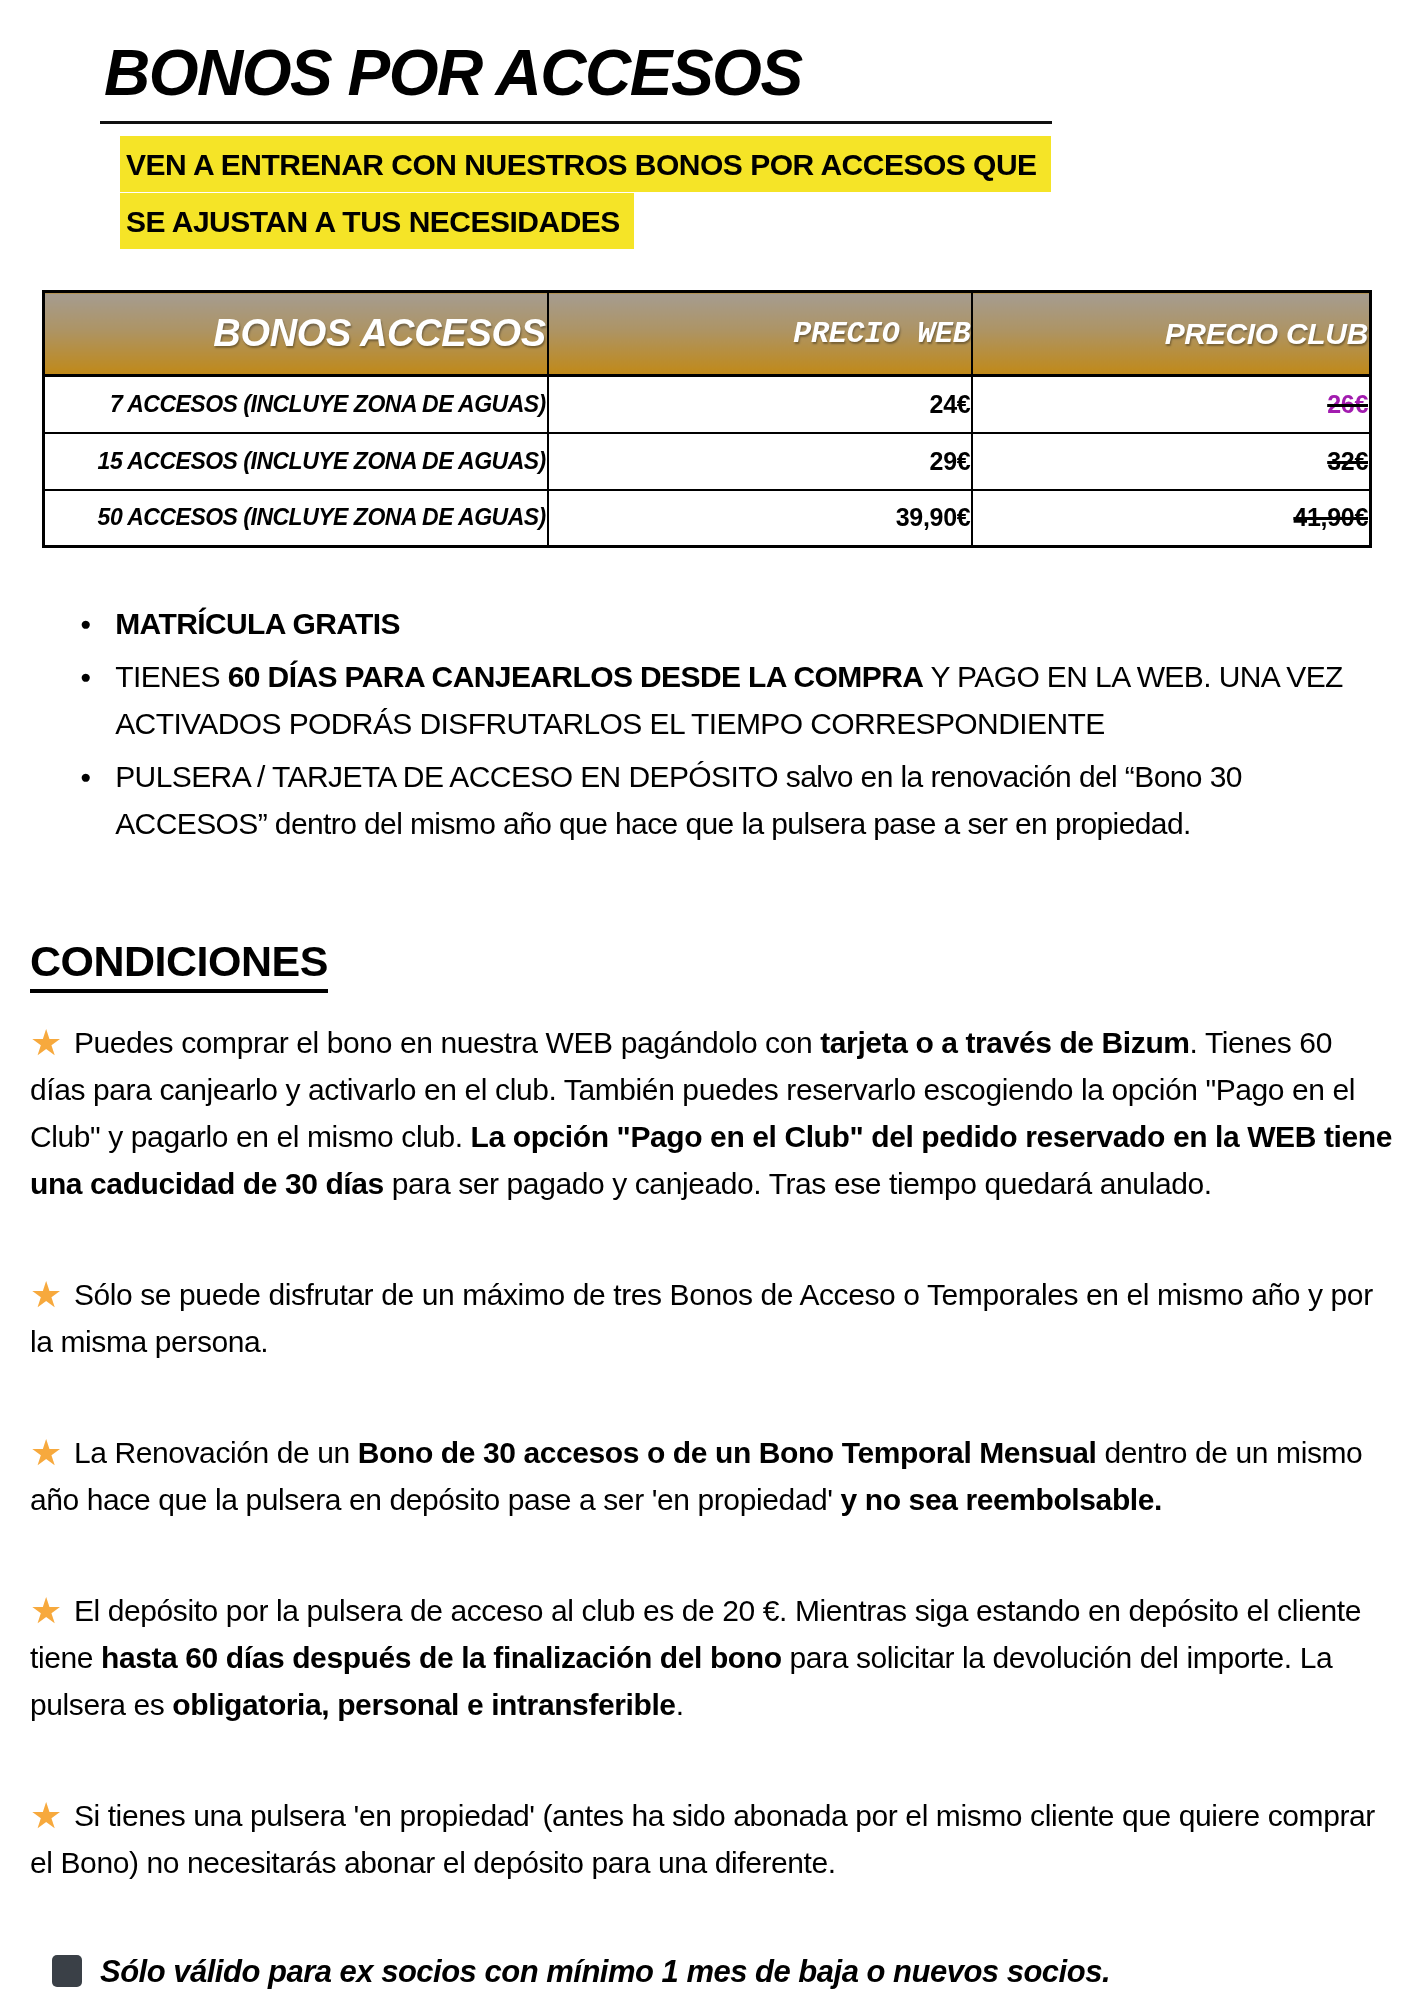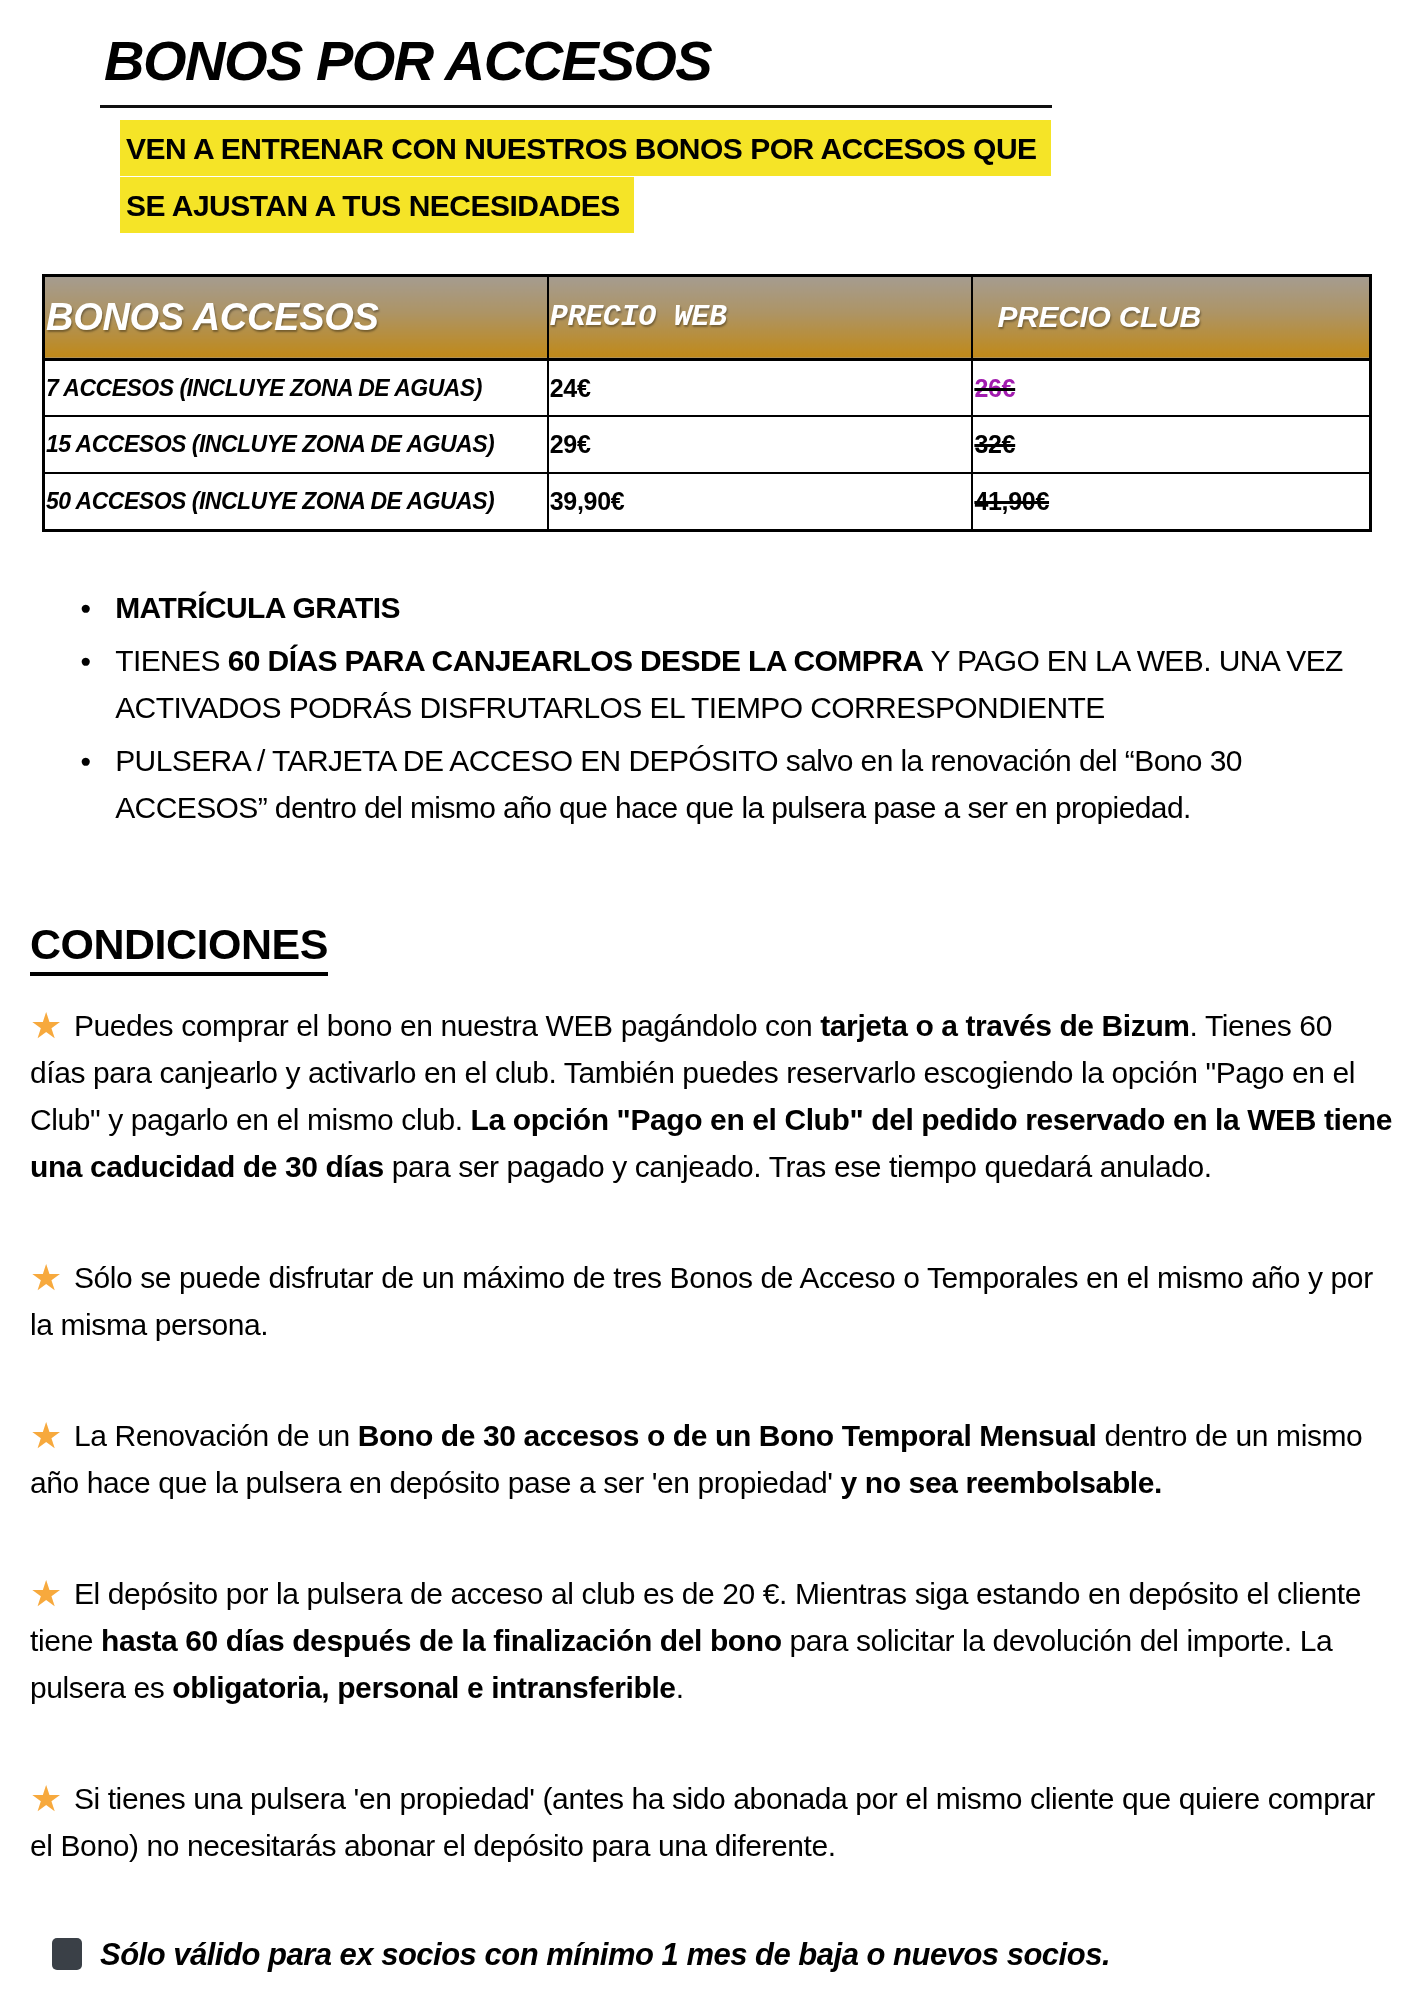--- a/index.html
+++ b/index.html
@@ -9,22 +9,22 @@
     min-height: 2000px;
     background: #ffffff;
     color: #000;
     font-family: "Liberation Sans", sans-serif;
     letter-spacing: -0.3px;
   }
   .page { padding: 26px 26px 30px 28px; }
 
   
   .title {
-    margin: 6px 0 0 76px;
-    font-size: 56px;
+    margin: 14px 0 0 76px;
+    font-size: 64px;
     line-height: 1.05;
     font-weight: bold;
     font-style: italic;
     letter-spacing: -1.5px;
   }
   .title-rule {
     margin: 14px 0 0 72px;
     width: 952px;
     height: 3px;
     background: #101010;
@@ -42,21 +42,21 @@
 
   
   table.bonos {
     margin: 40px 0 0 14px;
     width: 1330px;
     border-collapse: collapse;
     border: 3px solid #000;
   }
   table.bonos th, table.bonos td {
     border: 2px solid #000;
-    text-align: left;
+    text-align: right;
     vertical-align: middle;
   }
   table.bonos thead th {
     background: linear-gradient(180deg, #a59c90 0%, #ad9465 45%, #c08918 100%);
     color: #fff;
     font-style: italic;
     font-weight: bold;
     height: 84px;
     border-bottom: 3px solid #000;
     text-shadow: 1px 2px 2px rgba(0,0,0,0.35);

